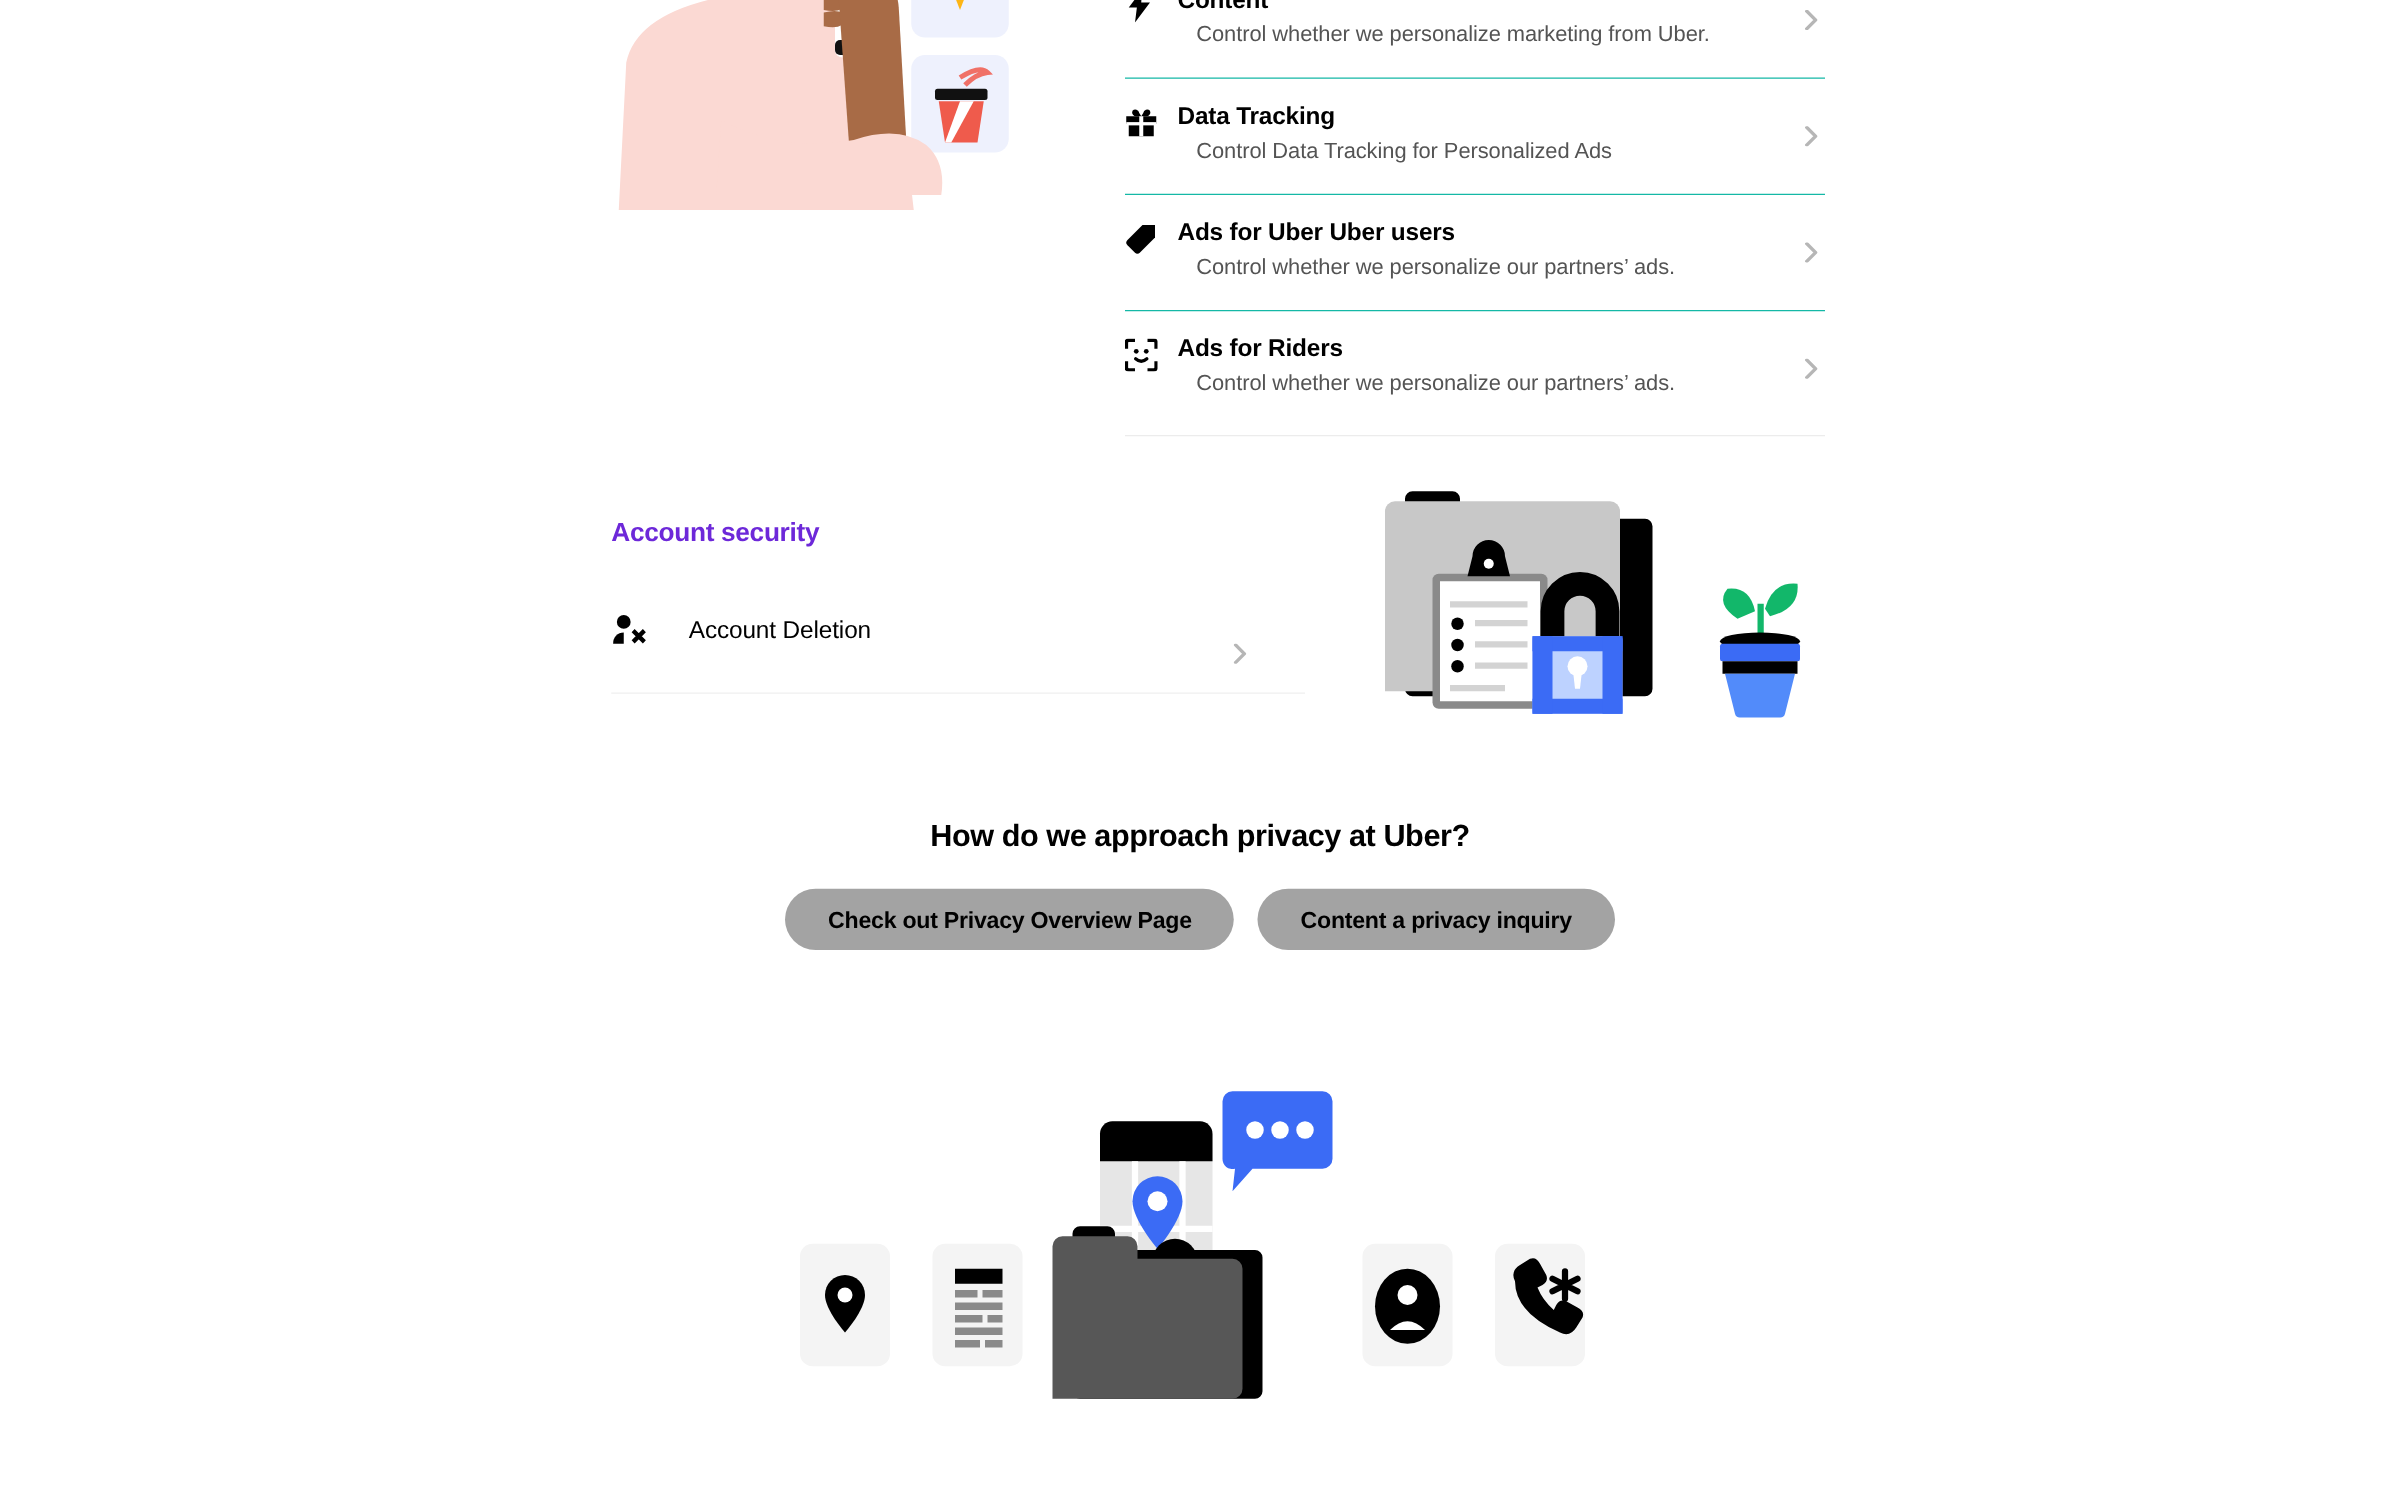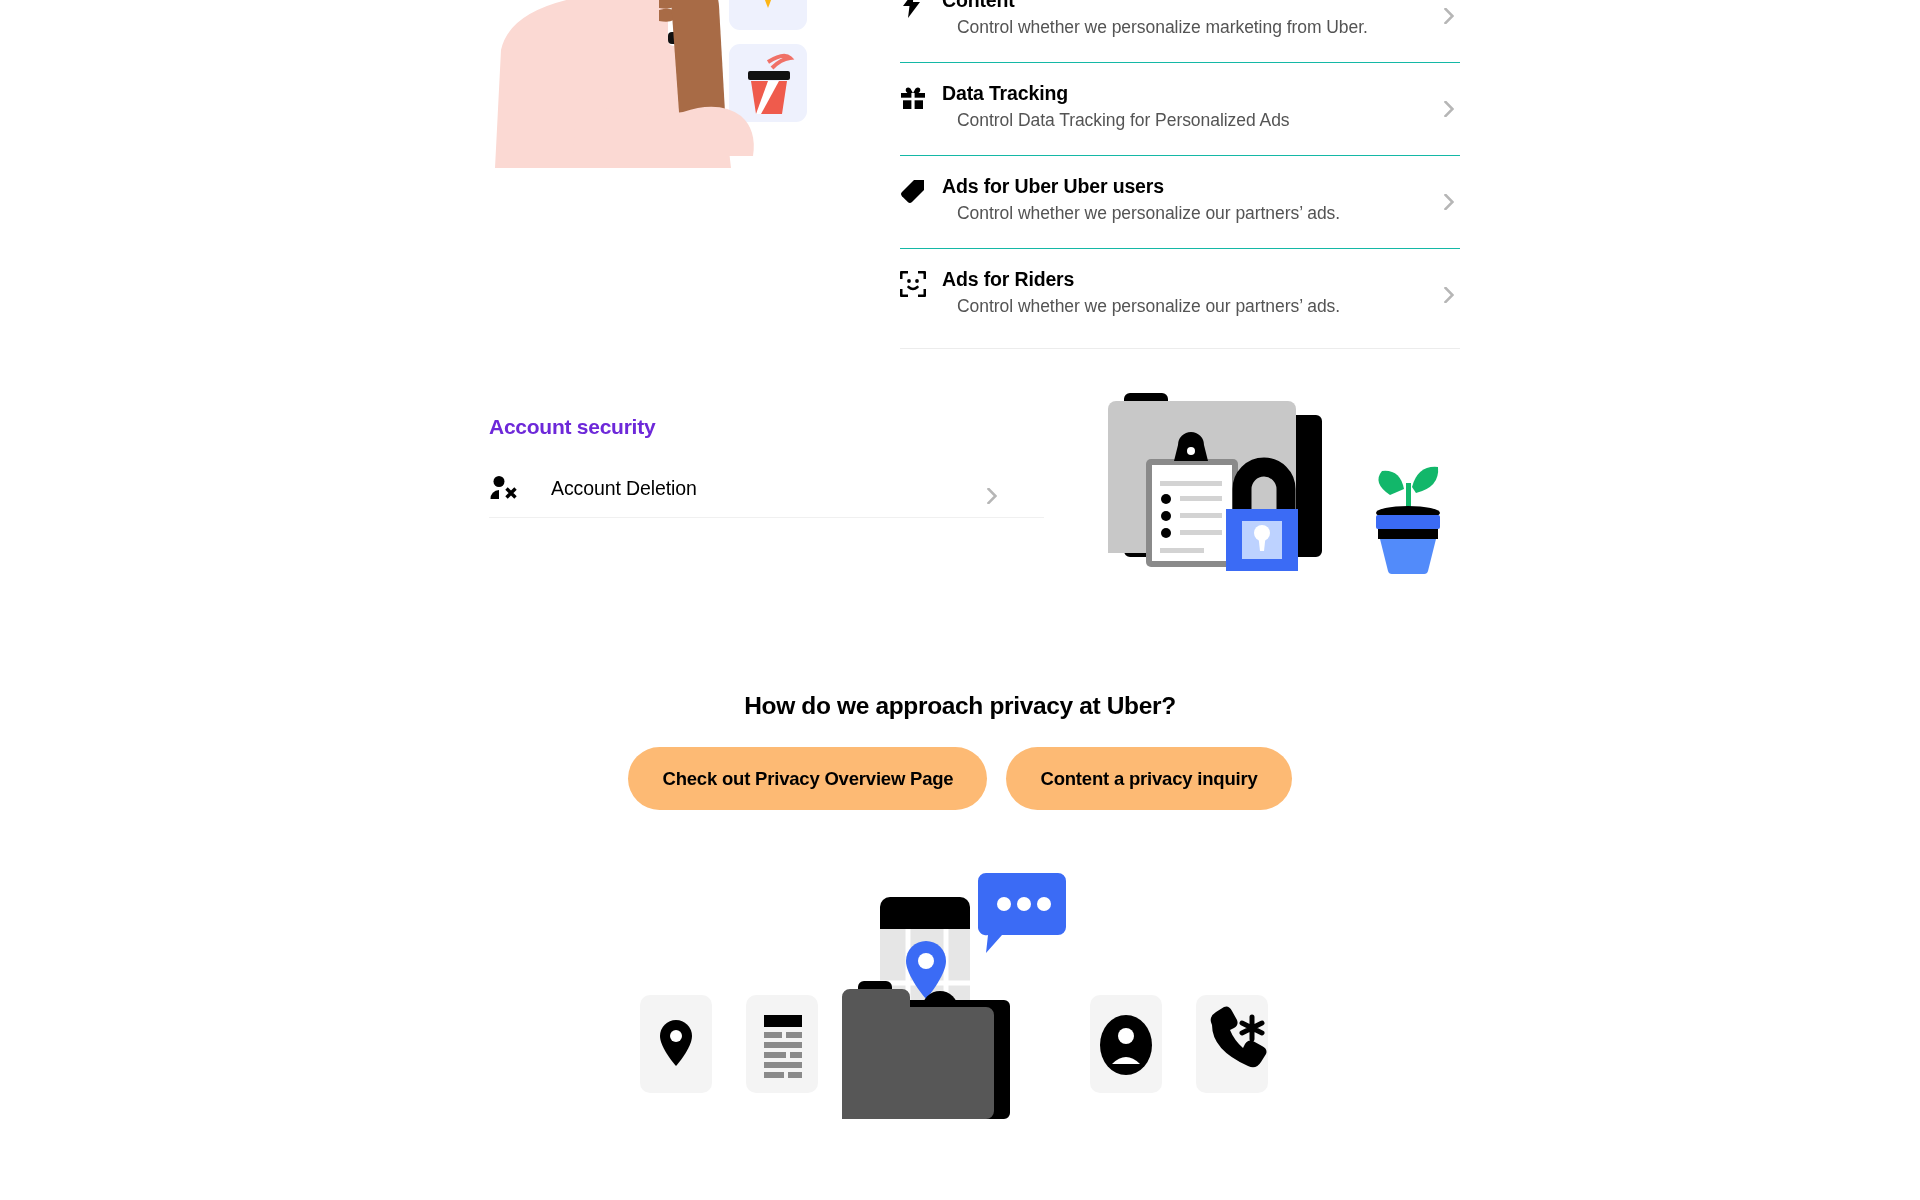--- a/index.html
+++ b/index.html
@@ -52,42 +52,42 @@
     position:absolute;left:900px;top:348px;width:560px;height:1px;background:#ececec;
   }
 
   
   .acct-sec{position:absolute;left:489px;top:415px;width:570px;}
   .acct-title{
     font-size:21px;font-weight:700;letter-spacing:-0.25px;color:#6d28d9;
   }
   .acct-row{
     position:relative;display:flex;align-items:center;
-    margin-top:36px;padding-bottom:16px;
+    margin-top:52px;padding-bottom:37px;
     border-bottom:1px solid #f0f0f0;
     width:555px;
     cursor:pointer;
   }
   .acct-row .picon{width:62px;flex:0 0 62px;display:flex;align-items:center;}
   .acct-row .alabel{font-size:19.5px;letter-spacing:-0.1px;color:#000;}
   .acct-row .chev{right:45px;}
 
   
   .cta{
-    position:absolute;left:0;right:0;top:692px;text-align:center;
+    position:absolute;left:0;right:0;top:656px;text-align:center;
   }
   .cta h2{
     margin:0;font-size:24.5px;font-weight:700;letter-spacing:-0.35px;color:#000;
   }
   .cta-btns{
     margin-top:27px;display:flex;justify-content:center;gap:19px;
   }
   .pill{
-    background:#fdba74;border:none;border-radius:40px;
-    padding:0 34px;height:63px;line-height:49px;
+    background:#a3a3a3;border:none;border-radius:40px;
+    padding:0 34px;height:49px;line-height:49px;
     font-family:"Liberation Sans","DejaVu Sans",sans-serif;
     font-size:18.5px;font-weight:700;letter-spacing:-0.2px;color:#000;
     cursor:pointer;white-space:nowrap;
   }
 
   
   .illo{position:absolute;}
   .illo-top{left:455px;top:-120px;}
   .illo-folder{left:1090px;top:375px;}
   .illo-bottom{left:640px;top:865px;}

